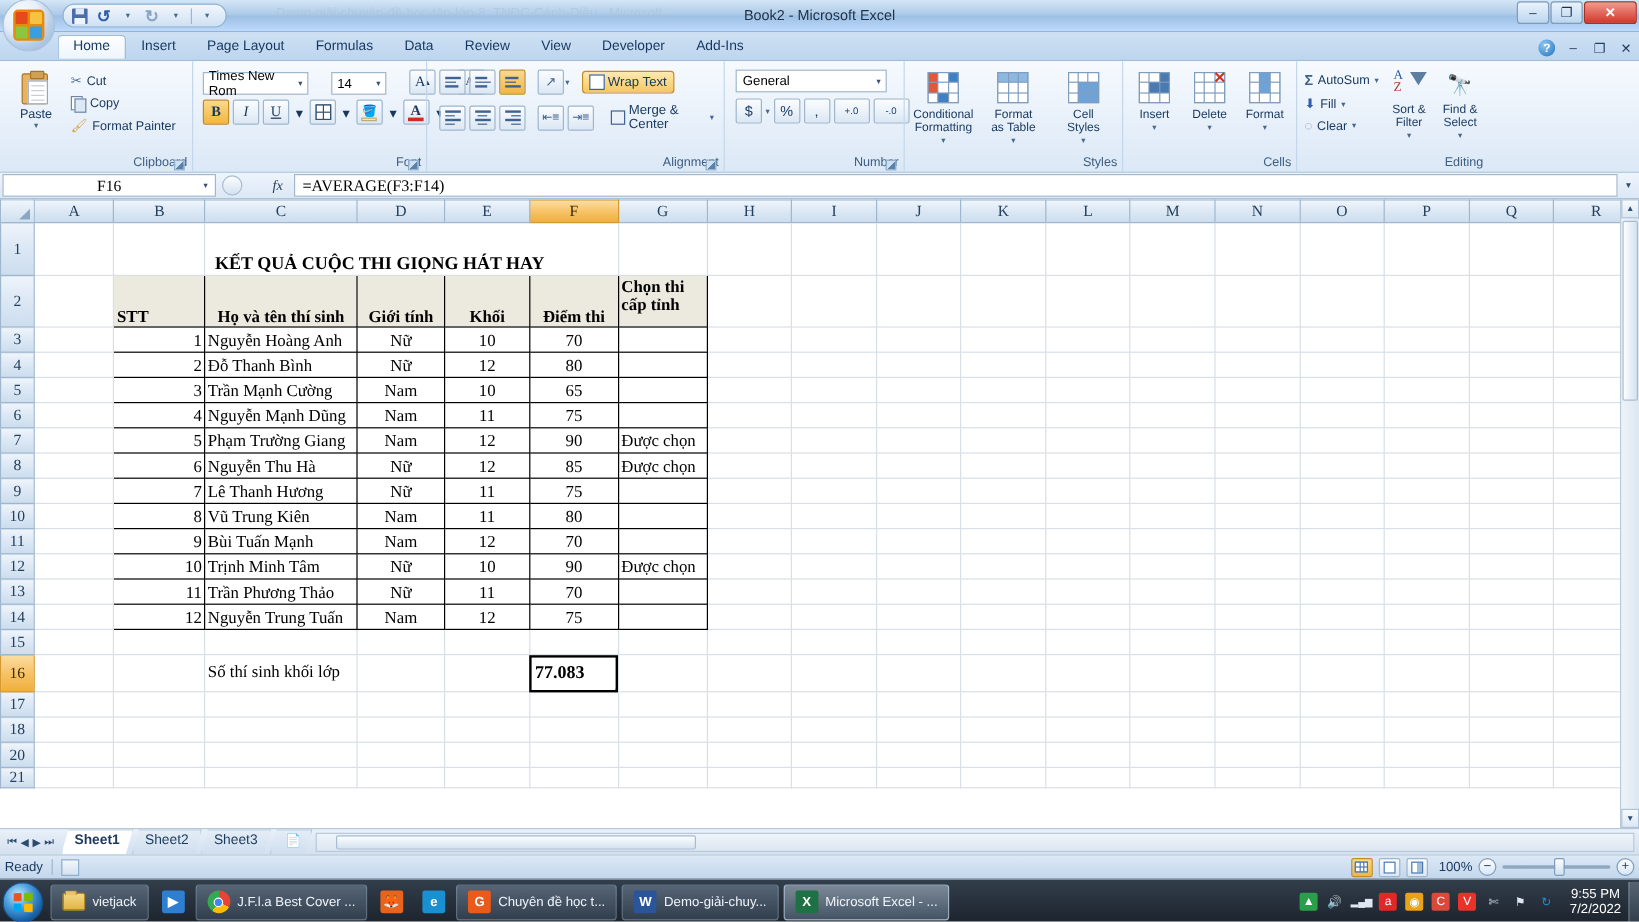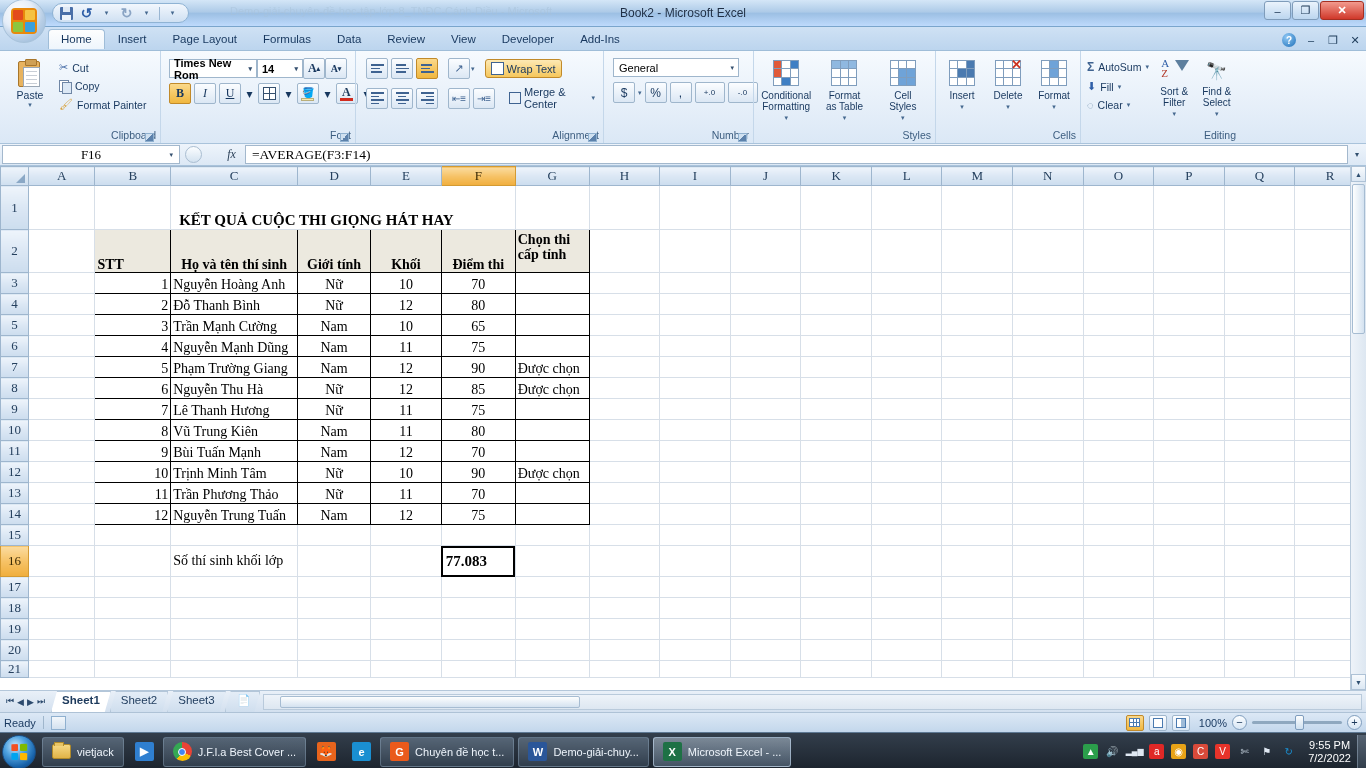--- a/index.html
+++ b/index.html
@@ -361,21 +361,21 @@
       </div>
     </div>
     <div class="group-label">
       <span>Clipboard</span>
       <span class="dlg-launch"></span>
     </div>
   </div>
 
   <div class="group" style="width:195px">
     <div class="group-body" style="flex-direction:column;gap:4px;padding:4px 0 0 4px;">
-      <div style="display:flex;gap:0;align-items:center;font-weight:bold;">
+      <div style="display:flex;gap:19px;align-items:flex-end;">
         <div class="fontname-box">
           <span>Times New Rom</span>
           <span class="combo-arrow">▾</span>
         </div>
         <div class="fontsize-box">
           <span>14</span>
           <span class="combo-arrow">▾</span>
         </div>
         <div class="sqbtn" style="font-family:'Liberation Serif',serif;">
             <span>A</span>
@@ -1131,41 +1131,20 @@
           <td class="cell"></td>
           <td class="cell"></td>
           <td class="cell"></td>
           <td class="cell"></td>
           <td class="cell"></td>
           <td class="cell"></td>
           <td class="cell"></td>
           <td class="cell"></td>
         </tr>
         <tr style="height: 21px;">
-          <td class="rowhdr">19</td>
-          <td class="cell"></td>
-          <td class="cell"></td>
-          <td class="cell"></td>
-          <td class="cell"></td>
-          <td class="cell"></td>
-          <td class="cell"></td>
-          <td class="cell"></td>
-          <td class="cell"></td>
-          <td class="cell"></td>
-          <td class="cell"></td>
-          <td class="cell"></td>
-          <td class="cell"></td>
-          <td class="cell"></td>
-          <td class="cell"></td>
-          <td class="cell"></td>
-          <td class="cell"></td>
-          <td class="cell"></td>
-          <td class="cell"></td>
-        </tr>
-        <tr style="height: 21px;">
           <td class="rowhdr">20</td>
           <td class="cell"></td>
           <td class="cell"></td>
           <td class="cell"></td>
           <td class="cell"></td>
           <td class="cell"></td>
           <td class="cell"></td>
           <td class="cell"></td>
           <td class="cell"></td>
           <td class="cell"></td>

